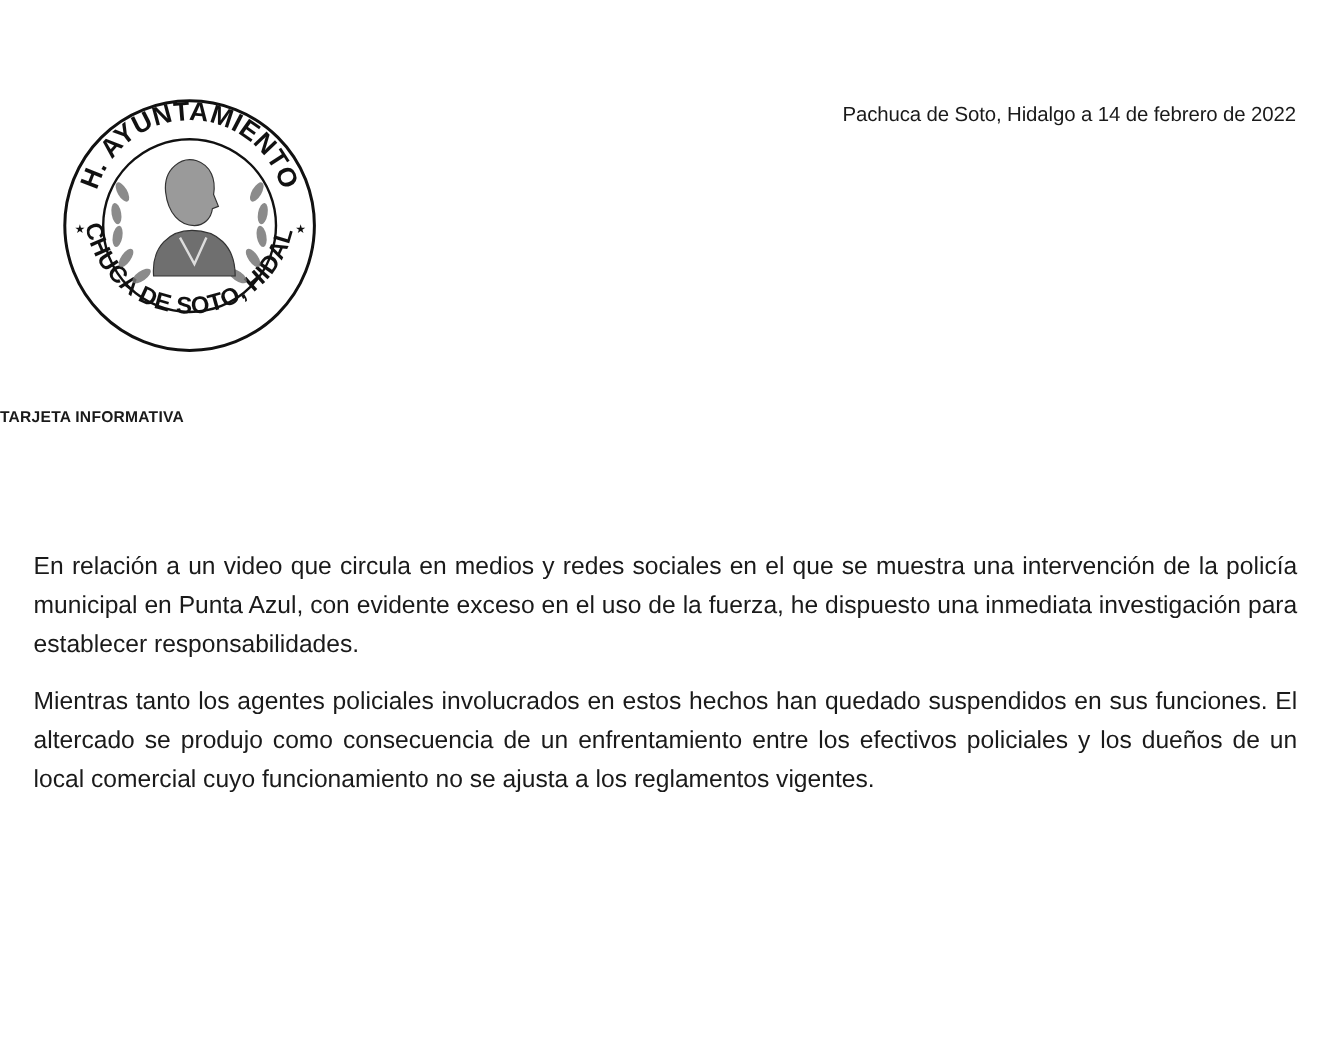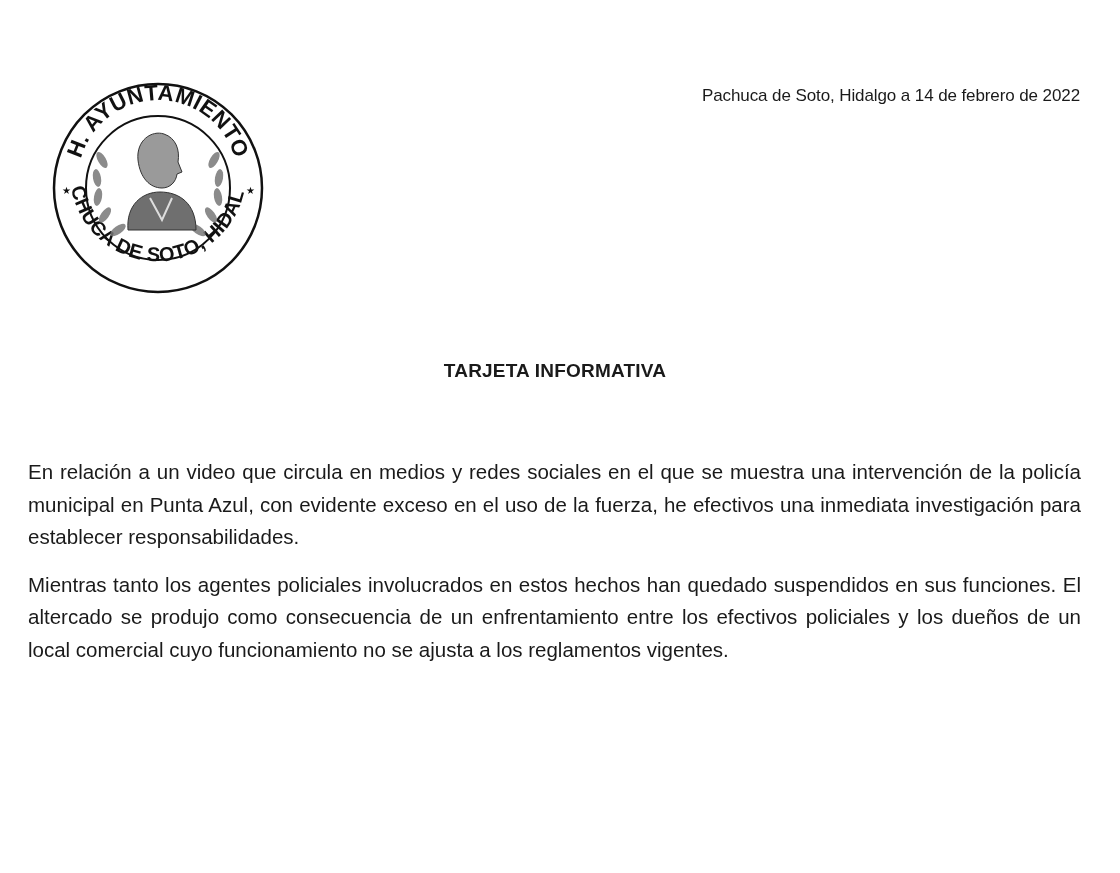--- a/index.html
+++ b/index.html
@@ -28,24 +28,23 @@
       right: 40px;
       top: 86px;
       font-size: 17px;
       letter-spacing: -0.1px;
       white-space: nowrap;
     }
     .title {
       position: absolute;
       left: 0;
       width: 1110px;
-      top: 360px;
-      text-align: center;
+      top: 340px;
       font-weight: bold;
-      font-size: 19px;
+      font-size: 13px;
       letter-spacing: 0.2px;
     }
     .body-text {
       position: absolute;
       left: 28px;
       width: 1053px;
       top: 456px;
       font-size: 20.5px;
       line-height: 32.5px;
     }
@@ -94,15 +93,15 @@
       <path d="M 100 118 L 112 140 L 122 118" fill="none" stroke="#ddd" stroke-width="2"></path>
     </g>
   </svg>
 </div>
 
 <div class="date-line">Pachuca de Soto, Hidalgo a 14 de febrero de 2022</div>
 
 <div class="title">TARJETA INFORMATIVA</div>
 
 <div class="body-text">
-  <p>En relación a un video que circula en medios y redes sociales en el que se muestra una intervención de la policía municipal en Punta Azul, con evidente exceso en el uso de la fuerza, he efectivos una inmediata investigación para establecer responsabilidades.</p>
+  <p>En relación a un video que circula en medios y redes sociales en el que se muestra una intervención de la policía municipal en Punta Azul, con evidente exceso en el uso de la fuerza, he dispuesto una inmediata investigación para establecer responsabilidades.</p>
   <p>Mientras tanto los agentes policiales involucrados en estos hechos han quedado suspendidos en sus funciones. El altercado se produjo como consecuencia de un enfrentamiento entre los efectivos policiales y los dueños de un local comercial cuyo funcionamiento no se ajusta a los reglamentos vigentes.</p>
 </div>
 
 </body></html>

